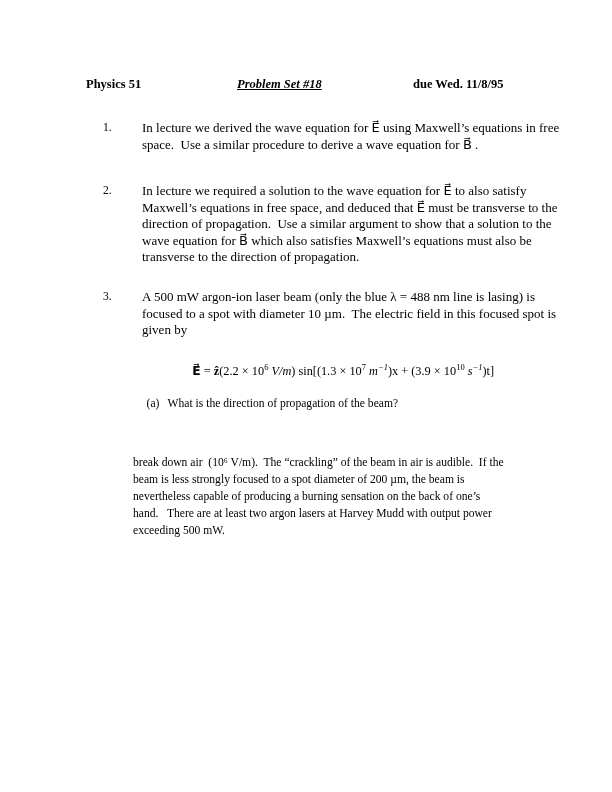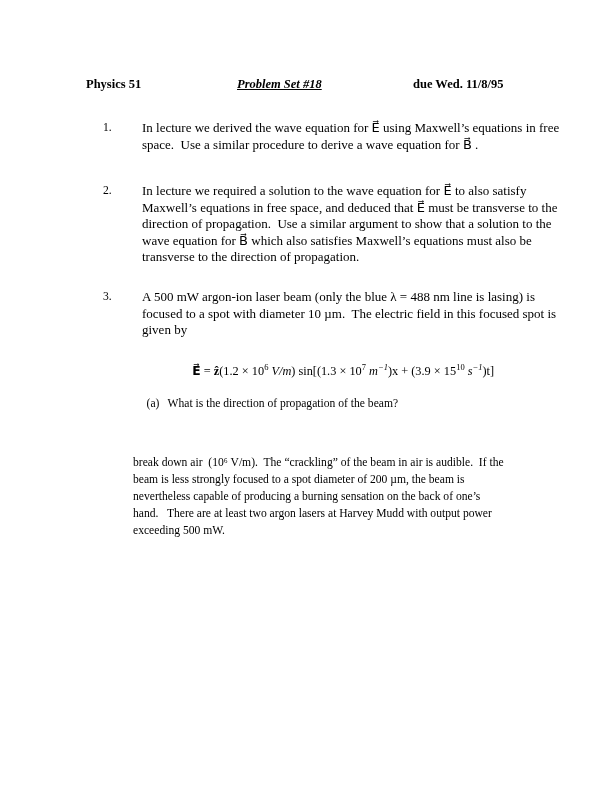--- a/index.html
+++ b/index.html
@@ -67,21 +67,21 @@
   </div>
 
   <div class="problem p3">
     <span class="num">3.</span>
     <div class="ptext">A 500 mW argon-ion laser beam (only the blue λ = 488 nm line is lasing) is
 focused to a spot with diameter 10 µm.  The electric field in this focused spot is
 given by</div>
   </div>
 
   <div class="equation">
-    <span class="b">E⃗</span><span> = </span><span class="b">ẑ</span><span>(1.2 × 10</span><span class="sup">6</span><span class="it"> V/m</span><span>) sin[(1.3 × 10</span><span class="sup">7</span><span class="it"> m</span><span class="sup it">−1</span><span>)x + (3.9 × 15</span><span class="sup">10</span><span class="it"> s</span><span class="sup it">−1</span><span>)t]</span>
+    <span class="b">E⃗</span><span> = </span><span class="b">ẑ</span><span>(2.2 × 10</span><span class="sup">6</span><span class="it"> V/m</span><span>) sin[(1.3 × 10</span><span class="sup">7</span><span class="it"> m</span><span class="sup it">−1</span><span>)x + (3.9 × 10</span><span class="sup">10</span><span class="it"> s</span><span class="sup it">−1</span><span>)t]</span>
   </div>
 
   <div class="part part-a">
     <span class="plabel">(a)</span><span>What is the direction of propagation of the beam?</span>
   </div>
 
 
   <div class="notes">
     <div>break down air  (10⁶ V/m).  The “crackling” of the beam in air is audible.  If the
 beam is less strongly focused to a spot diameter of 200 µm, the beam is

